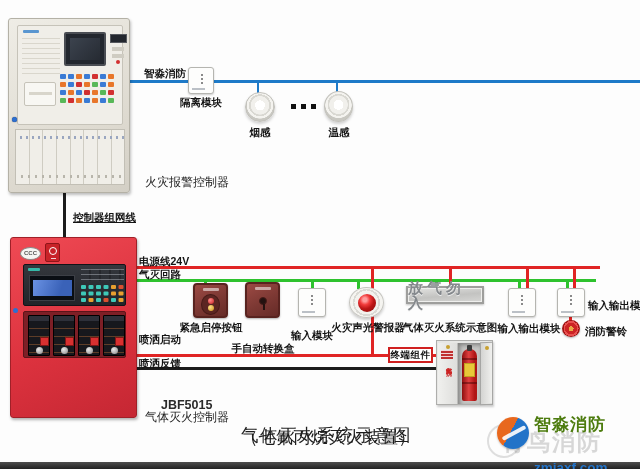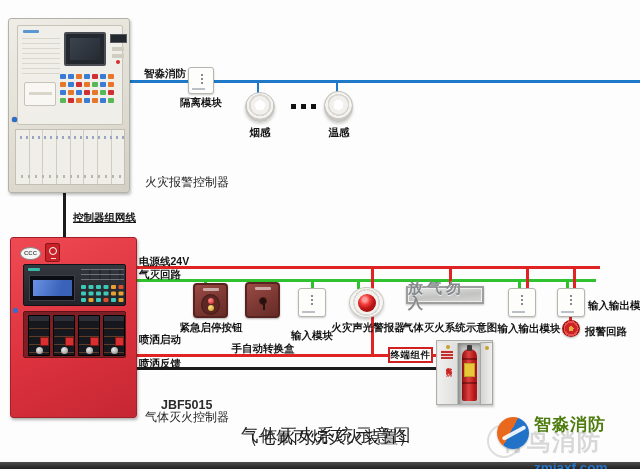--- a/index.html
+++ b/index.html
@@ -268,21 +268,21 @@
   <div class="lbl" style="left:139px;top:255px;">电源线24V</div>
   <div class="lbl" style="left:139px;top:268px;">气灭回路</div>
 
   <div class="lbl ctr" style="left:211px;top:321px;">紧急启停按钮</div>
   <div class="lbl ctr" style="left:263px;top:321px;margin-top:21px;">手自动转换盒</div>
   <div class="lbl ctr" style="left:312px;top:321px;margin-top:8px;">输入模块</div>
   <div class="lbl ctr" style="left:368px;top:321px;">火灾声光警报器</div>
   <div class="lbl ctr" style="left:450px;top:321px;">气体灭火系统示意图</div>
   <div class="lbl ctr" style="left:529px;top:322px;">输入输出模块</div>
   <div class="lbl" style="left:588px;top:299px;">输入输出模块</div>
-  <div class="lbl" style="left:585px;top:325px;">报警回路</div>
+  <div class="lbl" style="left:585px;top:325px;">消防警铃</div>
 
   <div class="lbl" style="left:139px;top:333px;">喷洒启动</div>
   <div class="lbl" style="left:139px;top:357px;">喷洒反馈</div>
 
   <div class="model" style="left:161px;top:399px;">JBF5015</div>
   <div class="mname" style="left:145px;top:411px;">气体灭火控制器</div>
 
   <div class="title-wrap">
     <div class="title-l1">气体灭火系统示意图</div>
     <div class="title-l2">（七氟丙烷灭火装置）</div>

